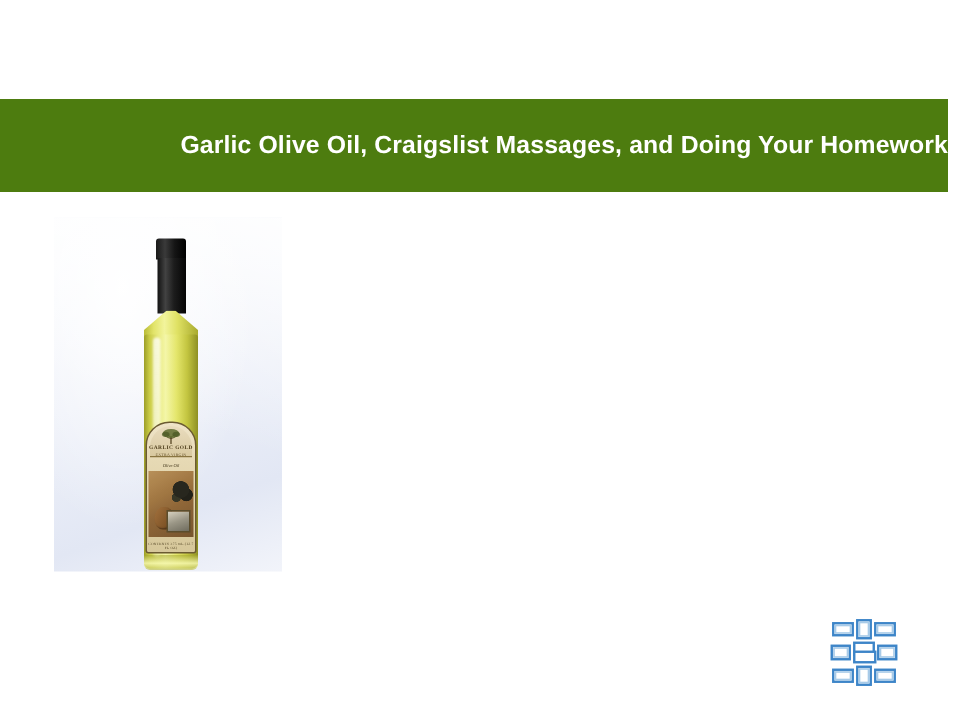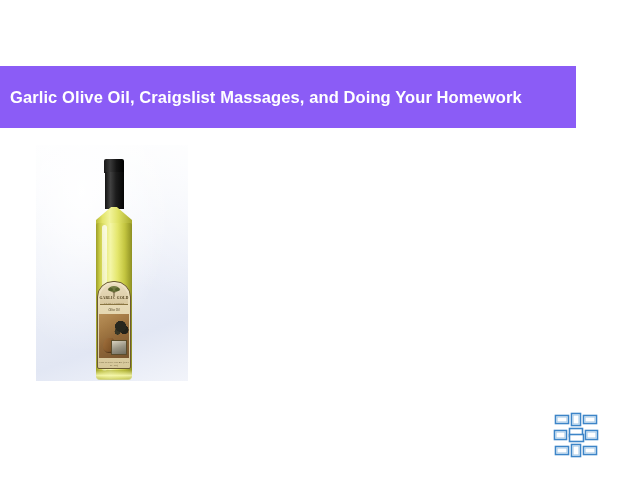--- a/index.html
+++ b/index.html
@@ -22,25 +22,26 @@
     width: 640px;
     height: 480px;
     background: #ffffff;
   }
 
   
   #title-banner {
     position: absolute;
     left: 0;
     top: 66px;
-    width: 576px;
+    width: 632px;
     height: 62px;
-    background: #8b5cf6;
+    background: #4d7c0f;
     display: flex;
     align-items: center;
+    justify-content: flex-end;
   }
   #title-text {
     color: #ffffff;
     font-size: 16.5px;
     font-weight: bold;
     letter-spacing: 0.1px;
     padding-left: 10px;
     white-space: nowrap;
     line-height: 1.1;
   }

